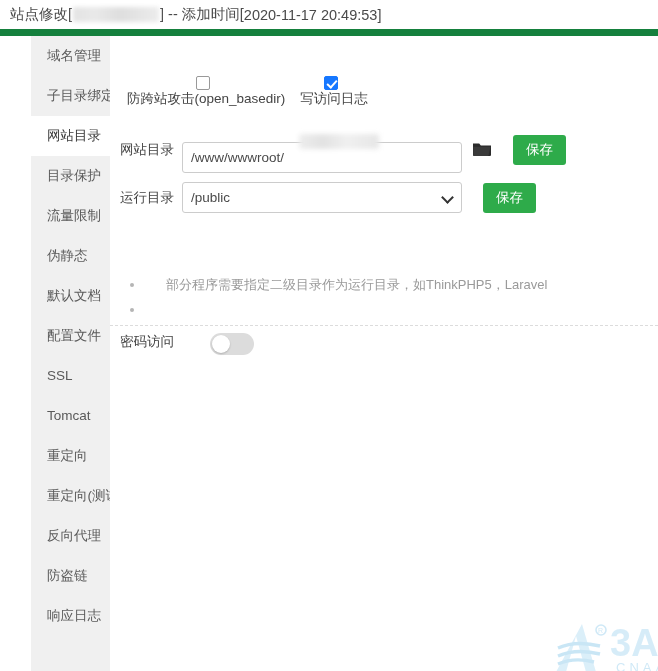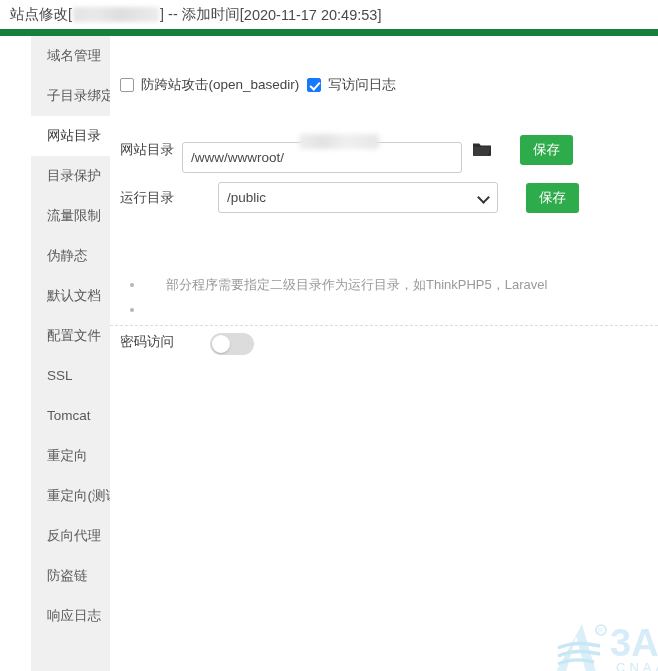--- a/index.html
+++ b/index.html
@@ -79,21 +79,21 @@
     overflow: hidden;
   }
 
   
   .chk-row {
     position: absolute;
     left: 10px; top: 40px;
     display: flex;
     align-items: center;
   }
-  .chk-wrap { display: flex; align-items: center; cursor: pointer; }
+  .chk-wrap { display: flex; align-items: center; cursor: pointer; flex-direction: column; }
   .chk-wrap + .chk-wrap { margin-left: 8px; }
   .chk-box {
     width: 14px; height: 14px;
     border: 1px solid #999;
     border-radius: 2px;
     background: #fff;
     display: inline-block;
     position: relative;
     flex: none;
   }
@@ -153,34 +153,34 @@
     pointer-events: none;
   }
   .folder-icon {
     margin-left: 10px;
     width: 20px; height: 18px;
     display: inline-flex;
     align-items: center;
     cursor: pointer;
   }
   .btn-save {
-    margin-left: 28px;
+    margin-left: 21px;
     height: 30px;
     padding: 0 13px;
     background: #2eab4a;
     color: #ffffff;
     border: none;
     border-radius: 3px;
     font-size: 13.5px;
     line-height: 30px;
     cursor: pointer;
     font-family: "Liberation Sans", sans-serif;
     white-space: nowrap;
   }
-  .sel-holder { position: relative; width: 280px; margin-left: 36px; }
+  .sel-holder { position: relative; width: 280px; }
   .sel-input {
     width: 280px;
     height: 31px;
     padding: 0 26px 0 8px;
     border: 1px solid #ccc;
     border-radius: 3px;
     font-size: 13.5px;
     color: #4a4a4a;
     background: #fff;
     appearance: none;

